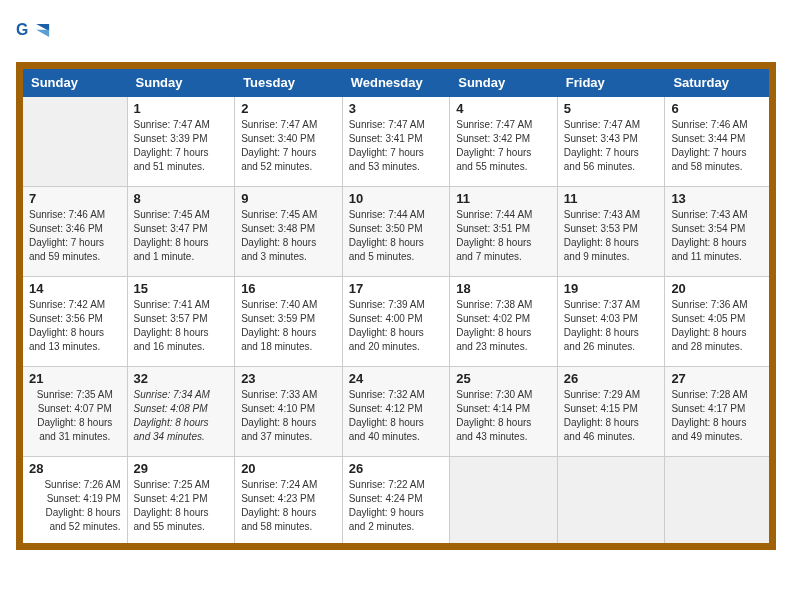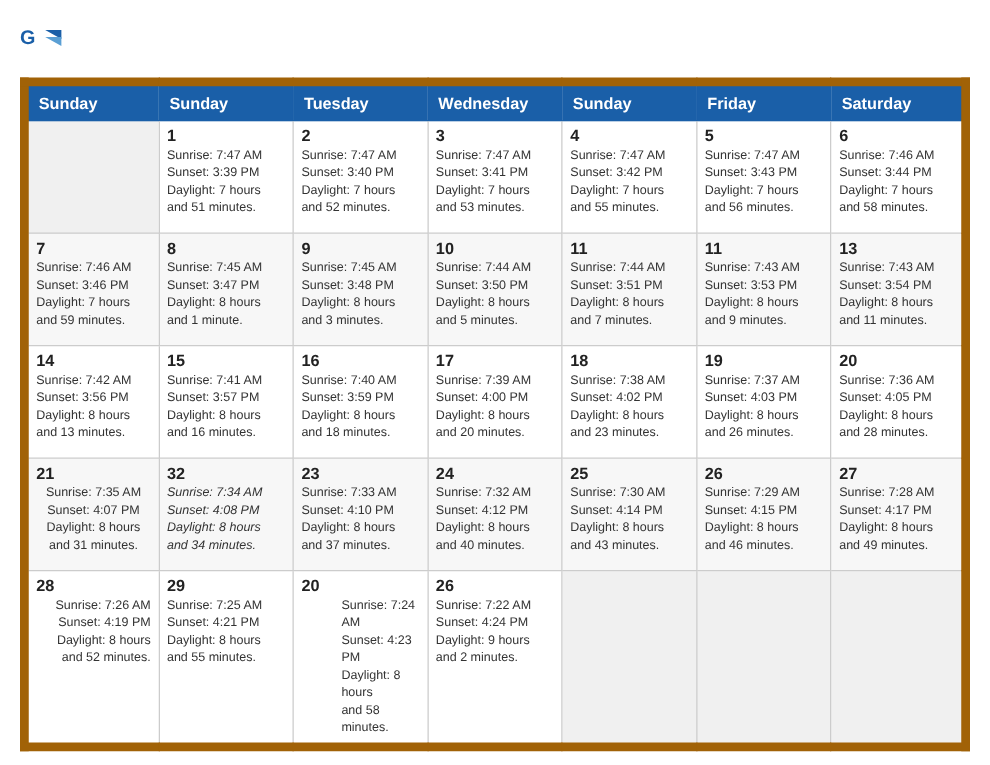--- a/index.html
+++ b/index.html
@@ -324,21 +324,21 @@
         </td>
         <td>
           <span class="day-number">29</span>
           <div class="day-info" style="white-space: pre-line;">Sunrise: 7:25 AM
 Sunset: 4:21 PM
 Daylight: 8 hours
 and 55 minutes.</div>
         </td>
         <td>
           <span class="day-number">20</span>
-          <div class="day-info" style="white-space: pre-line; margin-left: 32px;">Sunrise: 7:24 AM
+          <div class="day-info" style="white-space: pre-line;">Sunrise: 7:24 AM
 Sunset: 4:23 PM
 Daylight: 8 hours
 and 58 minutes.</div>
         </td>
         <td>
           <span class="day-number">26</span>
           <div class="day-info" style="white-space: pre-line;">Sunrise: 7:22 AM
 Sunset: 4:24 PM
 Daylight: 9 hours
 and 2 minutes.</div>

